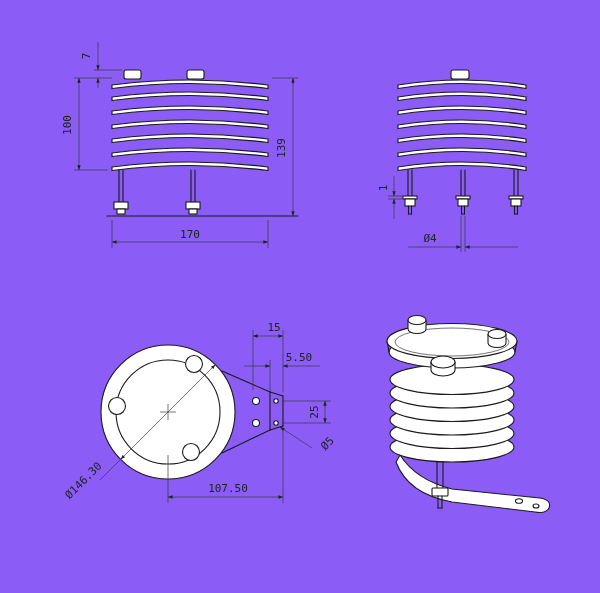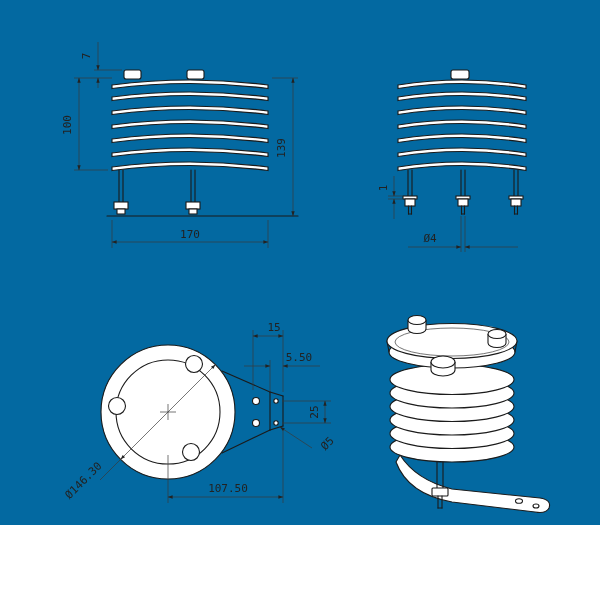--- a/index.html
+++ b/index.html
@@ -1,16 +1,16 @@
 <!DOCTYPE html>
 <html><head>
 <meta charset="utf-8">
 <style>
   html,body{margin:0;padding:0;background:#ffffff;}
-  .canvas{position:relative;width:600px;height:525px;background:#0369a1;overflow:hidden;
+  .canvas{position:relative;width:600px;height:593px;background:#8b5cf6;overflow:hidden;
           font-family:"DejaVu Sans Mono", monospace;}
   svg{position:absolute;left:0;top:0;}
   .ln{fill:none;stroke:#1b1b1b;stroke-width:1.1;stroke-linecap:round;}
   .fw{fill:#ffffff;stroke:#1b1b1b;stroke-width:1.1;}
   .thin{fill:none;stroke:#3a3a3a;stroke-width:0.7;}
   text.dim{font-family:"DejaVu Sans Mono", monospace;font-size:11px;fill:#222;}
 </style>
 </head>
 <body>
 

